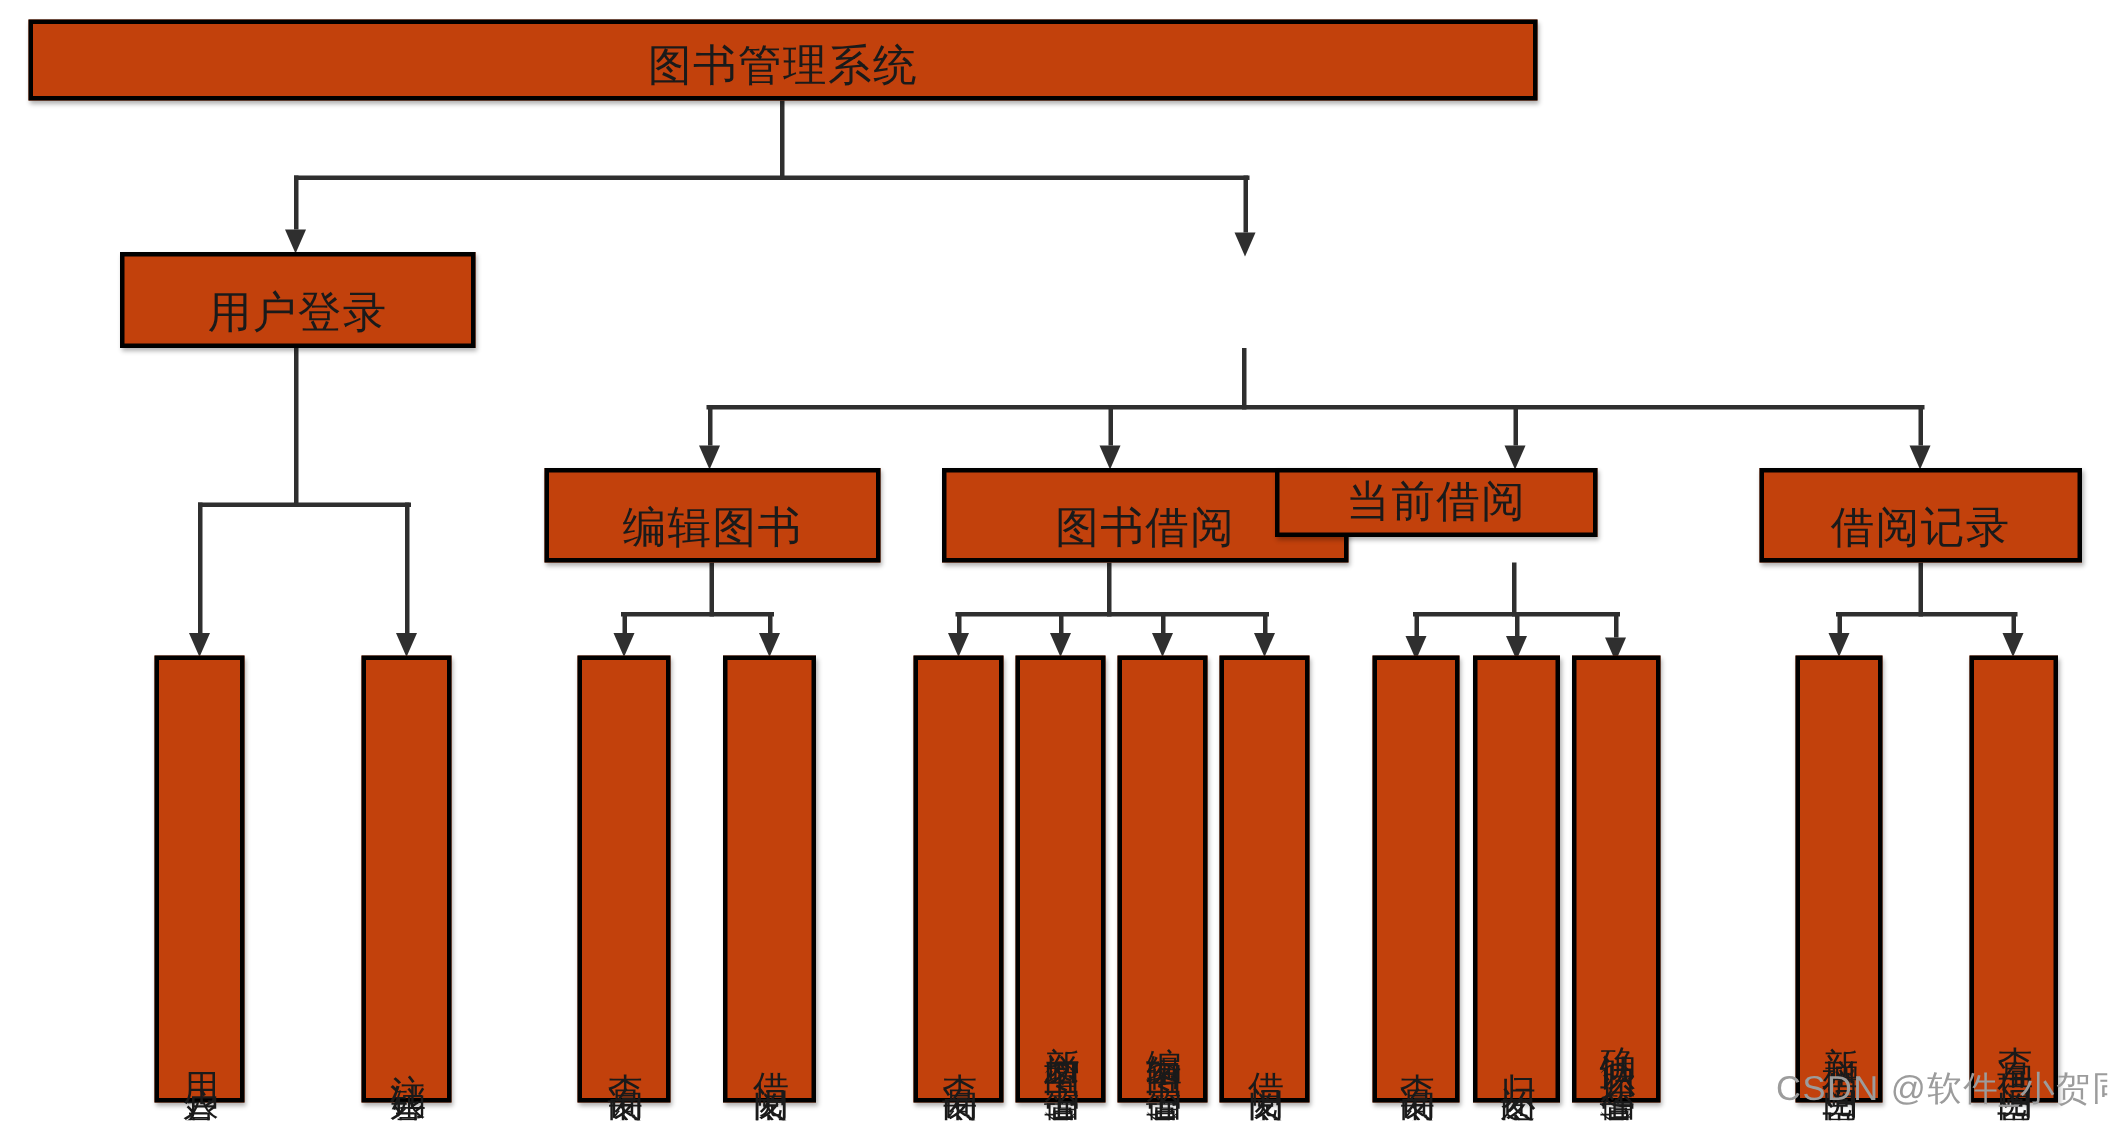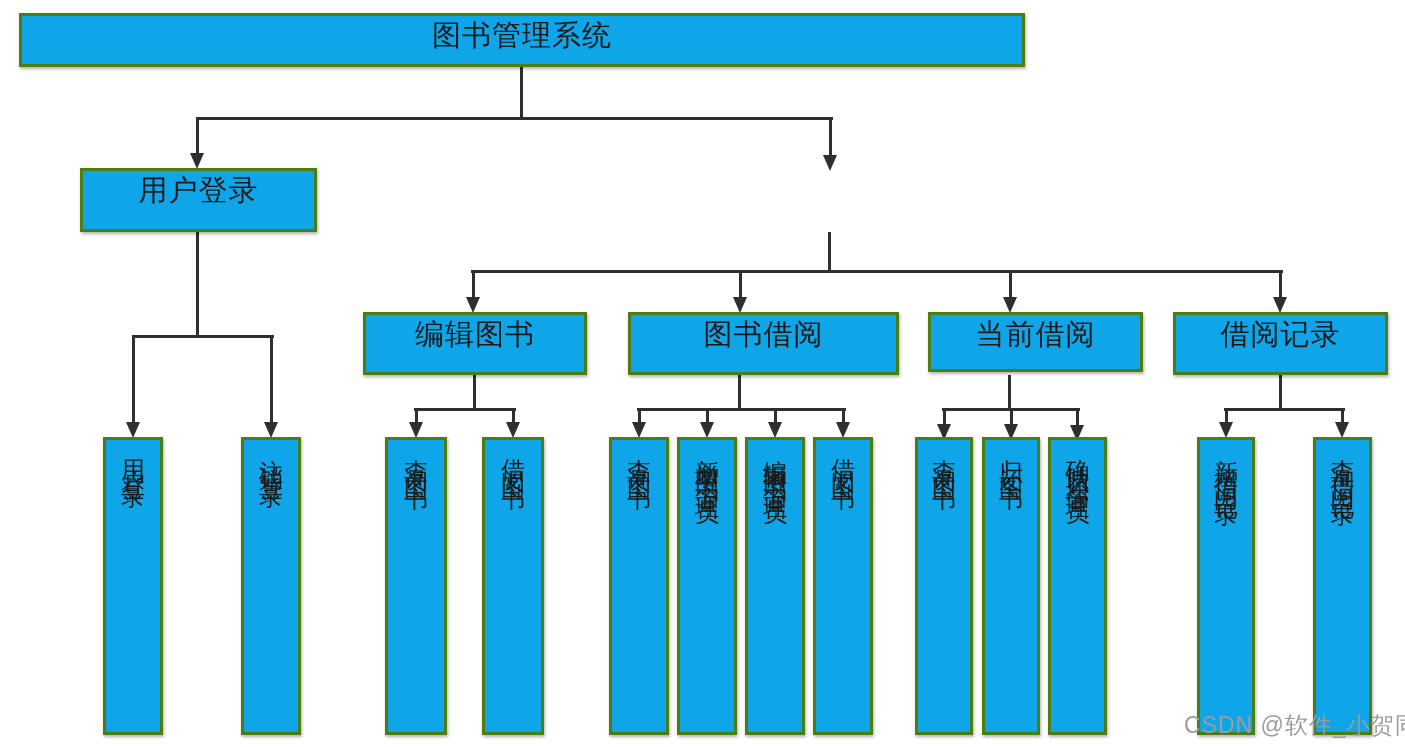--- a/index.html
+++ b/index.html
@@ -1,38 +1,38 @@
 <!DOCTYPE html>
 <html><head>
 <meta charset="utf-8">
 <style>
   html,body { margin:0; padding:0; background:#ffffff; }
   .stage {
     position:relative; width:1405px; height:747px; background:#ffffff;
     font-family:"Liberation Sans", "DejaVu Sans", sans-serif; overflow:hidden;
   }
   .box {
-    position:absolute; background:#0ea5e9; border:3px solid #4d7c0f;
+    position:absolute; background:#c2410c; border:3px solid #000000;
     box-shadow:1px 2px 3px rgba(0,0,0,0.30);
-    display:flex; align-items:flex-start; justify-content:center; box-sizing:border-box;
+    display:flex; align-items:flex-end; justify-content:center; box-sizing:border-box;
   }
   .hlbl { font-size:29px; color:#1a1a1a; letter-spacing:1px; white-space:nowrap; }
   .vlbl {
     writing-mode:vertical-rl; text-orientation:mixed;
     font-size:24px; color:#1a1a1a; letter-spacing:9px; line-height:1;
   }
   .vlbl.tight { letter-spacing:6px; }
   .leaf { top:437px; height:298px; }
 
   #b-root           { left:19px;   top:13px;  width:1006px; height:54px; }
   #b-user-login     { left:80px;   top:168px; width:237px;  height:64px; }
   #b-book-mgmt      { left:712px;  top:170px; width:236px;  height:62px; }
   #b-new-book       { left:363px;  top:312px; width:224px;  height:63px; }
   #b-book-borrow    { left:628px;  top:312px; width:271px;  height:63px;font-family:Liberation Mono, monospace; }
-  #b-current-borrow { left:928px;  top:312px; width:215px;  height:60px; }
+  #b-current-borrow { left:850px;  top:312px; width:215px;  height:46px; }
   #b-borrow-record  { left:1173px; top:312px; width:215px;  height:63px; }
 
   #b-l1  { left:103px;  width:60px; }
   #b-l2  { left:241px;  width:60px; }
   #b-l3  { left:385px;  width:62px; }
   #b-l4  { left:482px;  width:62px; }
   #b-l5  { left:609px;  width:60px; }
   #b-l6  { left:677px;  width:60px; }
   #b-l7  { left:745px;  width:60px; }
   #b-l8  { left:813px;  width:60px; }

